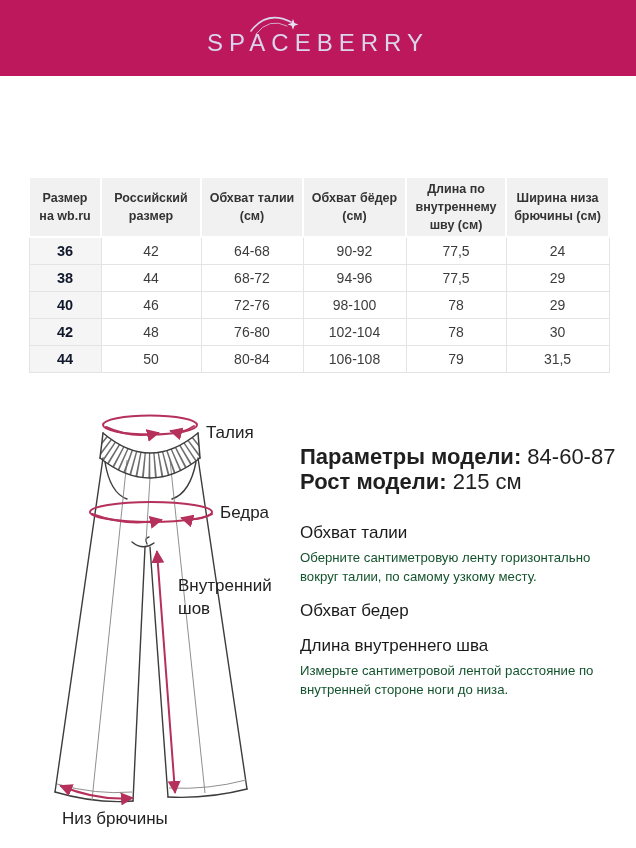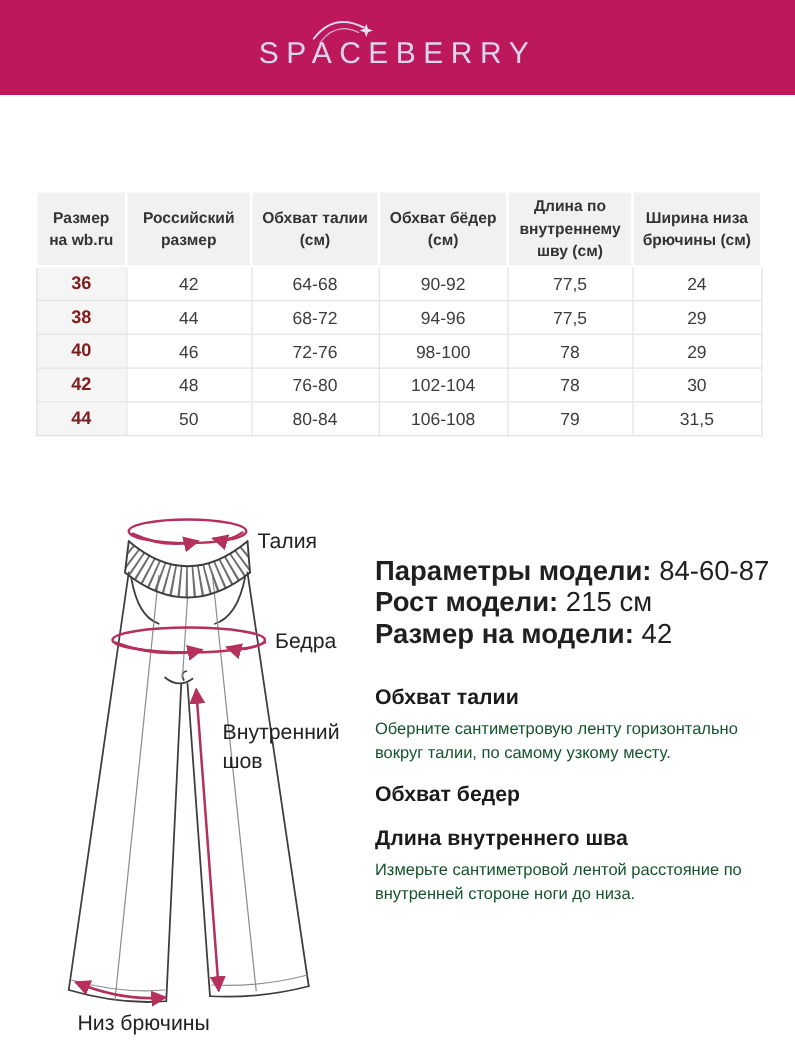--- a/index.html
+++ b/index.html
@@ -12,47 +12,47 @@
     position:absolute;left:0;top:0;width:636px;height:76px;
     background:#be185d;display:flex;align-items:center;justify-content:center;
   }
   .logo{position:relative;display:inline-block;padding-top:10px;}
   .logo-text{
     color:#d9d5ec;font-size:24px;letter-spacing:6px;font-weight:400;
   }
   .comet{position:absolute;left:42px;top:-10px;}
   
   table.size-table{
-    position:absolute;left:28px;top:152px;width:580px;
+    position:absolute;left:28px;top:176px;width:580px;
     border-collapse:collapse;table-layout:fixed;
   }
   .size-table th{
     background:#f1f1f1;border:2px solid #ffffff;
     font-size:12.5px;font-weight:700;color:#333;line-height:1.45;
     height:50px;padding:2px 6px;text-align:center;vertical-align:middle;
   }
   .size-table td{
     border:1px solid #e4e4e4;background:#fff;
     font-size:14px;color:#3c3c3c;text-align:center;vertical-align:middle;
     height:26px;padding:0 4px;
   }
   .size-table tbody td:first-child{
-    background:#f5f5f5;font-weight:700;color:#7f1d1d;font-size:14.5px;margin-left:23px;
+    background:#f5f5f5;font-weight:700;color:#0f172a;font-size:14.5px;margin-left:23px;
   }
   
   .diagram{position:absolute;left:20px;top:400px;width:290px;height:450px;}
   .diagram svg{display:block;}
   .sketch-label{font-family:"Liberation Sans",sans-serif;font-size:17px;fill:#222;}
   
   .info{position:absolute;left:300px;top:444px;width:322px;}
   .model-info p{margin:0;line-height:25px;font-size:22px;color:#1f1f1f;}
   .model-info strong{font-weight:700;}
   .guide{margin-top:29px;}
   .guide section{margin-bottom:15px;}
-  .guide h3{margin:0 0 5px;font-size:17px;font-weight:700;color:#1a1a1a;line-height:20px;}
+  .guide h3{margin:0 0 5px;font-size:17px;font-weight:400;color:#1a1a1a;line-height:20px;}
   .guide p{margin:0;font-size:13.2px;line-height:19px;color:#14532d;max-width:320px;}
 </style>
 </head>
 <body>
 
 <div class="page">
 
   <header class="brand-header">
     <div class="logo">
       <svg class="comet" width="54" height="30" viewBox="0 0 54 30">
@@ -197,21 +197,20 @@
     </svg>
   </div>
 
   <div class="info">
     <div class="model-info">
 
         <p><strong>Параметры модели:</strong> <span>84-60-87</span></p>
 
         <p><strong>Рост модели:</strong> <span>215 см</span></p>
 
-        <p><strong>Размер на модели:</strong> <span>42</span></p>
       </div>
     <div class="guide">
 
         <section>
           <h3>Обхват талии</h3>
           <p>Оберните сантиметровую ленту горизонтально вокруг талии, по самому узкому месту.</p>
         </section>
 
         <section>
           <h3>Обхват бедер</h3>

